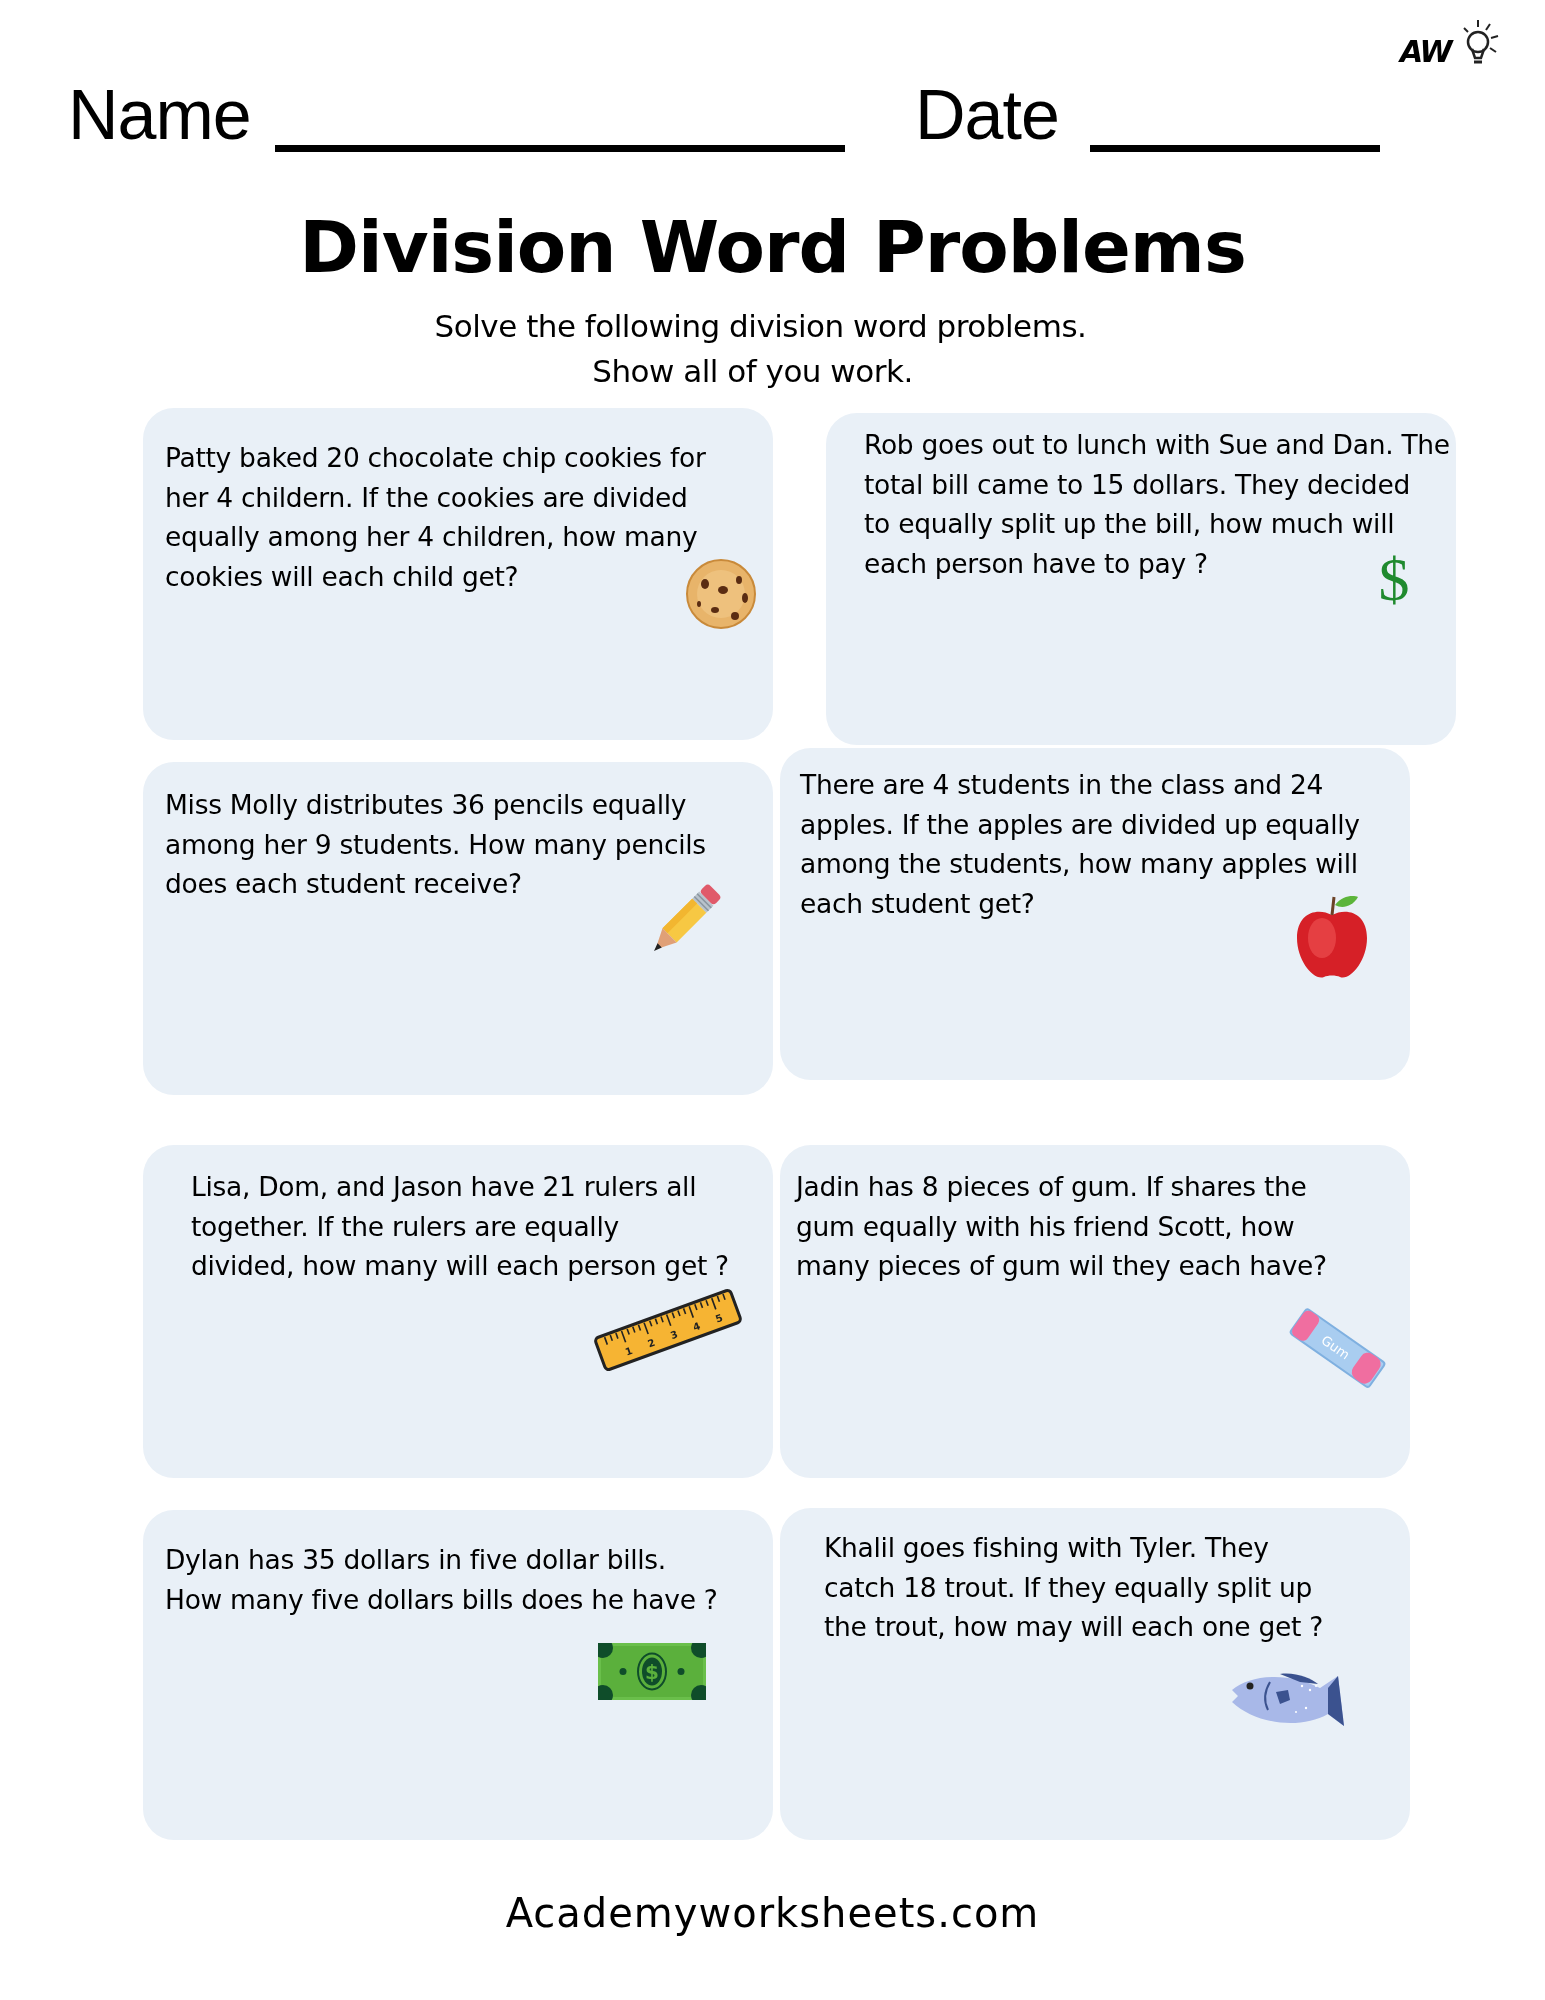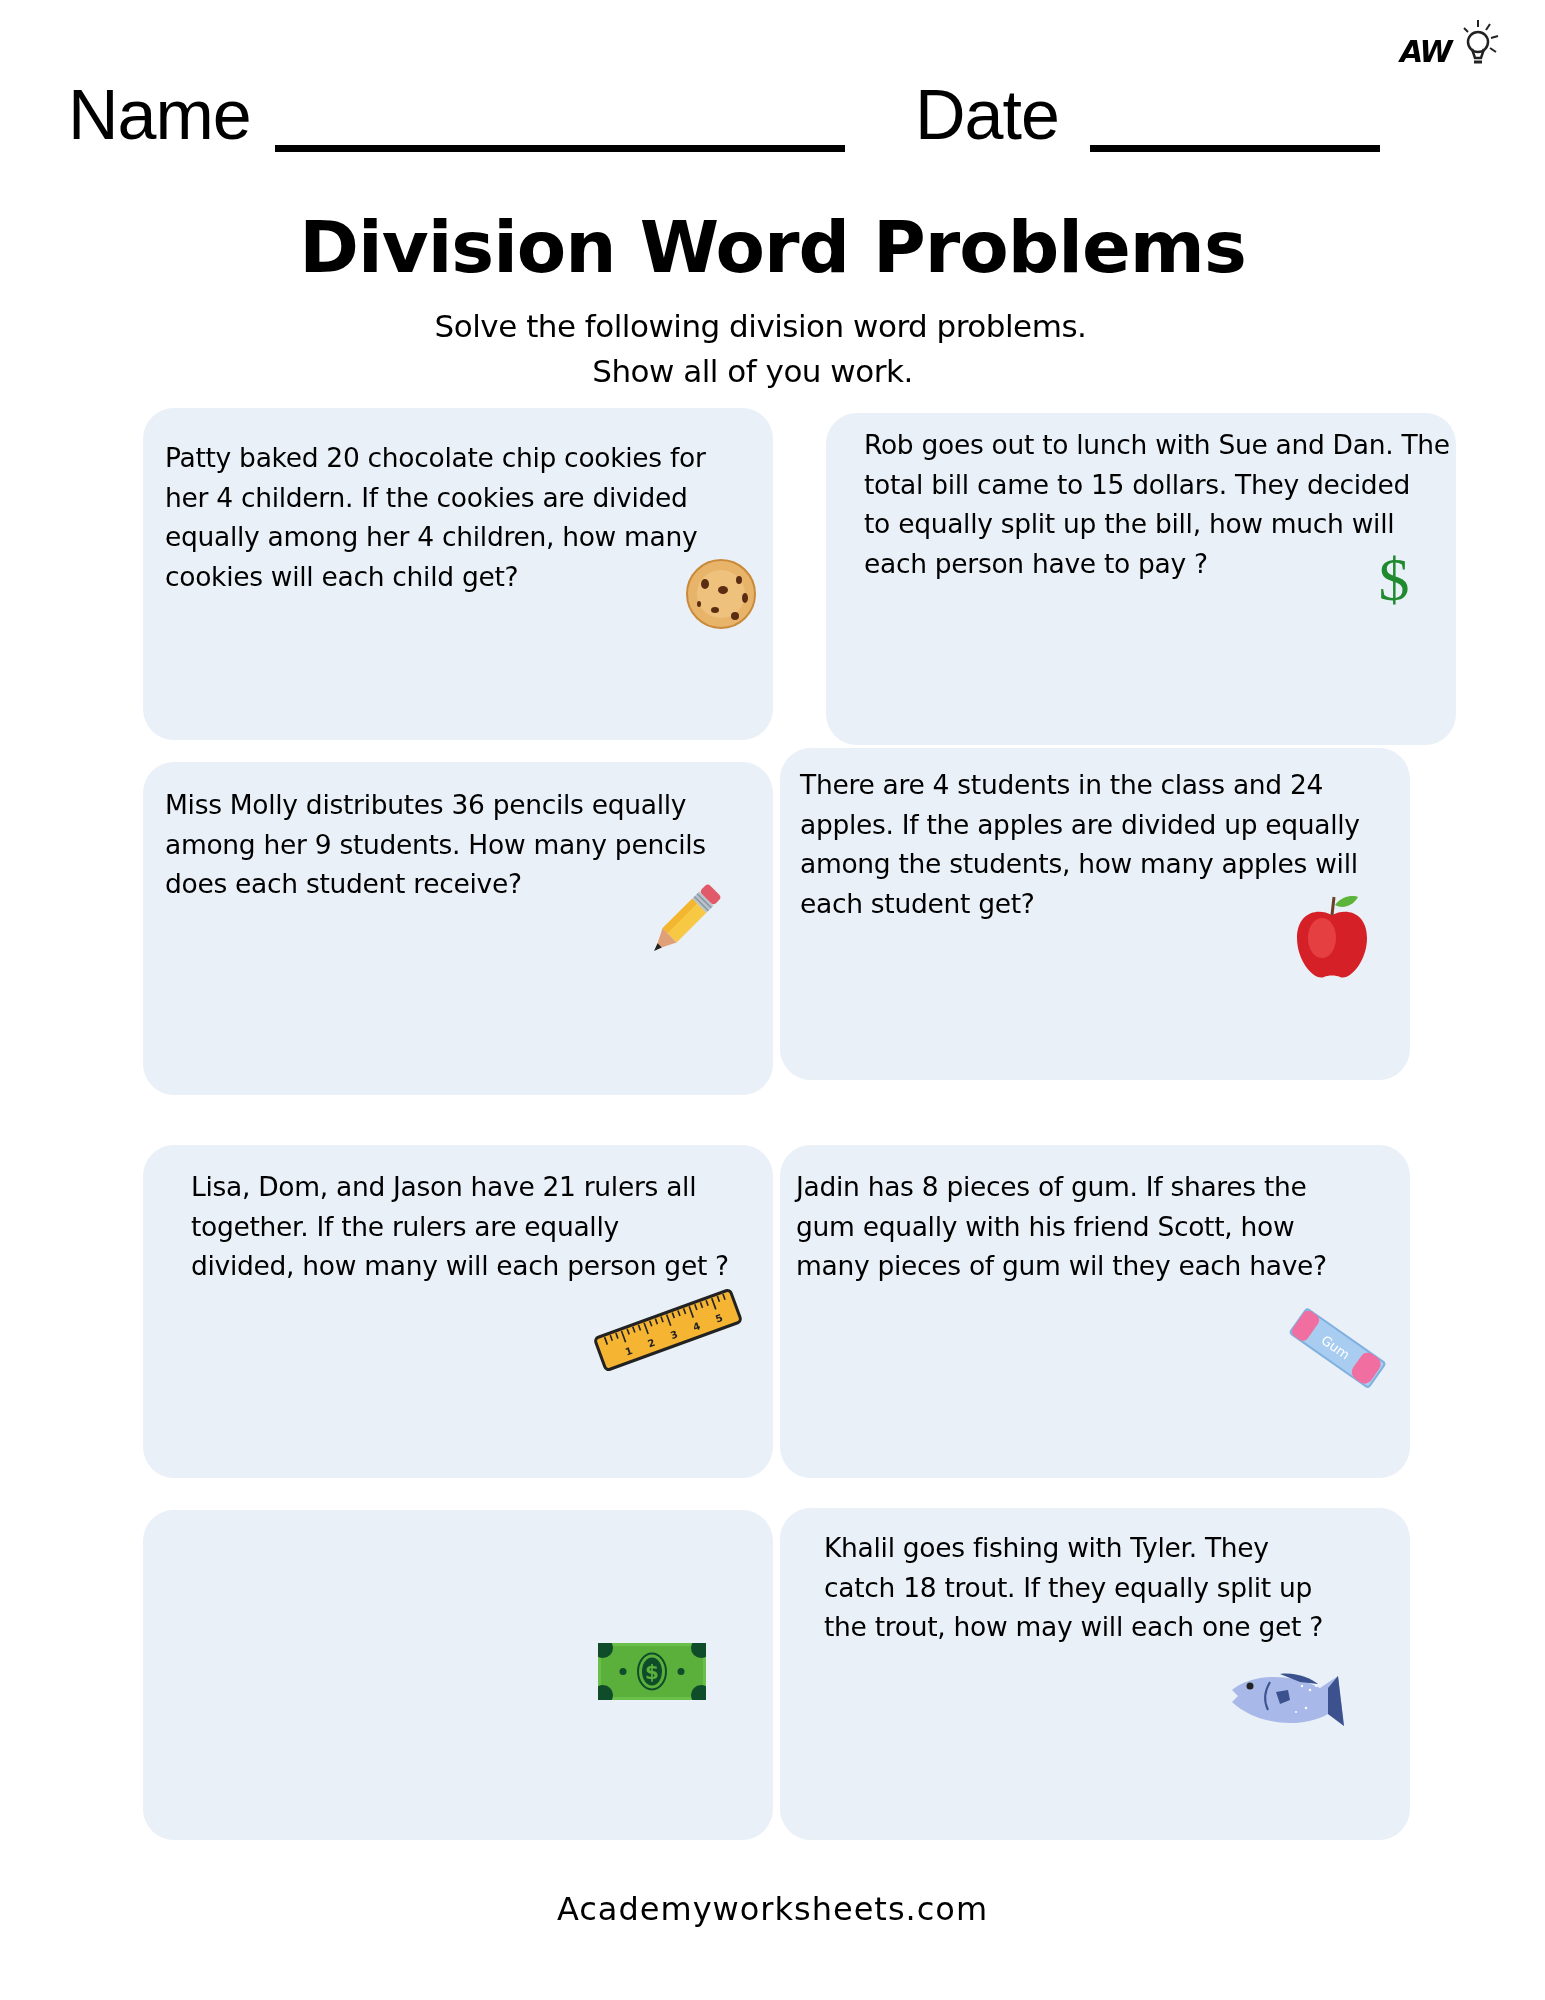--- a/index.html
+++ b/index.html
@@ -13,21 +13,21 @@
   .name-blank { position: absolute; left: 275px; top: 145px; width: 570px; }
   .date-label { position: absolute; left: 915px; top: 80px; }
   .date-blank { position: absolute; left: 1090px; top: 145px; width: 290px; }
   .title { position: absolute; left: 0; width: 1545px; top: 205px; text-align: center; font-family: "DejaVu Sans", sans-serif; font-weight: bold; font-size: 72px; letter-spacing: -1px; }
   .subtitle { position: absolute; left: 0; width: 1505px; text-align: center; font-family: "DejaVu Sans", sans-serif; font-size: 31px; letter-spacing: -0.5px; }
   .sub1 { top: 308px; padding-left: 8px; }
   .sub2 { top: 353px; }
   .card { position: absolute; background: #e9f0f7; border-radius: 31px; }
   .card-text { position: absolute; font-family: "DejaVu Sans", sans-serif; font-size: 26.5px; line-height: 39.5px; letter-spacing: -0.3px; white-space: pre-line; }
   .icon { position: absolute; }
-  .footer { position: absolute; left: 0; width: 1545px; top: 1890px; text-align: center; font-family: "DejaVu Sans", sans-serif; font-size: 32px; letter-spacing: 1px; }
+  .footer { position: absolute; left: 0; width: 1545px; top: 1890px; text-align: center; font-family: "DejaVu Sans", sans-serif; font-size: 40px; letter-spacing: 1px; }
 </style>
 </head>
 <body>
 
 <div class="logo">
   <span class="logo-text">AW</span>
   <svg width="50" height="55" viewBox="0 0 50 55">
     <circle cx="20" cy="24" r="10" fill="none" stroke="#222" stroke-width="2.5"></circle>
     <path d="M14 31 L17 40 L23 40 L26 31" fill="none" stroke="#222" stroke-width="2.5"></path>
     <line x1="16" y1="44" x2="24" y2="44" stroke="#222" stroke-width="3"></line>
@@ -157,20 +157,22 @@
     <g transform="rotate(35 55 50)">
       <rect x="8" y="32" width="96" height="30" rx="3" fill="#a9cdf0" stroke="#7fb0e0" stroke-width="2"></rect>
       <rect x="8" y="32" width="18" height="30" rx="6" fill="#f06ea0"></rect>
       <rect x="80" y="32" width="22" height="30" rx="8" fill="#f06ea0"></rect>
       <text x="54" y="52" text-anchor="middle" font-family="DejaVu Sans, sans-serif" font-size="13" fill="#ffffff">Gum</text>
     </g>
   </svg>
 </div>
 
 <div class="card" style="left:143px; top:1510px; width:630px; height:330px;">
+  <div class="card-text" style="left:22px; top:30px;">Dylan has 35 dollars in five dollar bills.
+How many five dollars bills does he have ?</div>
   <svg class="icon" style="left:455px; top:133px;" width="108" height="57" viewBox="0 0 108 57">
     <rect x="0" y="0" width="108" height="57" fill="#6abf4b"></rect>
     <rect x="3" y="3" width="102" height="51" fill="#5bb03c"></rect>
     <circle cx="5" cy="5" r="10" fill="#0f4d2a"></circle>
     <circle cx="103" cy="5" r="10" fill="#0f4d2a"></circle>
     <circle cx="5" cy="52" r="10" fill="#0f4d2a"></circle>
     <circle cx="103" cy="52" r="10" fill="#0f4d2a"></circle>
     <ellipse cx="54" cy="28.5" rx="14" ry="18" fill="#5bb03c" stroke="#0f4d2a" stroke-width="2"></ellipse>
     <ellipse cx="54" cy="28.5" rx="10" ry="14" fill="#0f4d2a"></ellipse>
     <text x="54" y="36" text-anchor="middle" font-family="DejaVu Sans, sans-serif" font-size="20" font-weight="bold" fill="#5bb03c">$</text>

